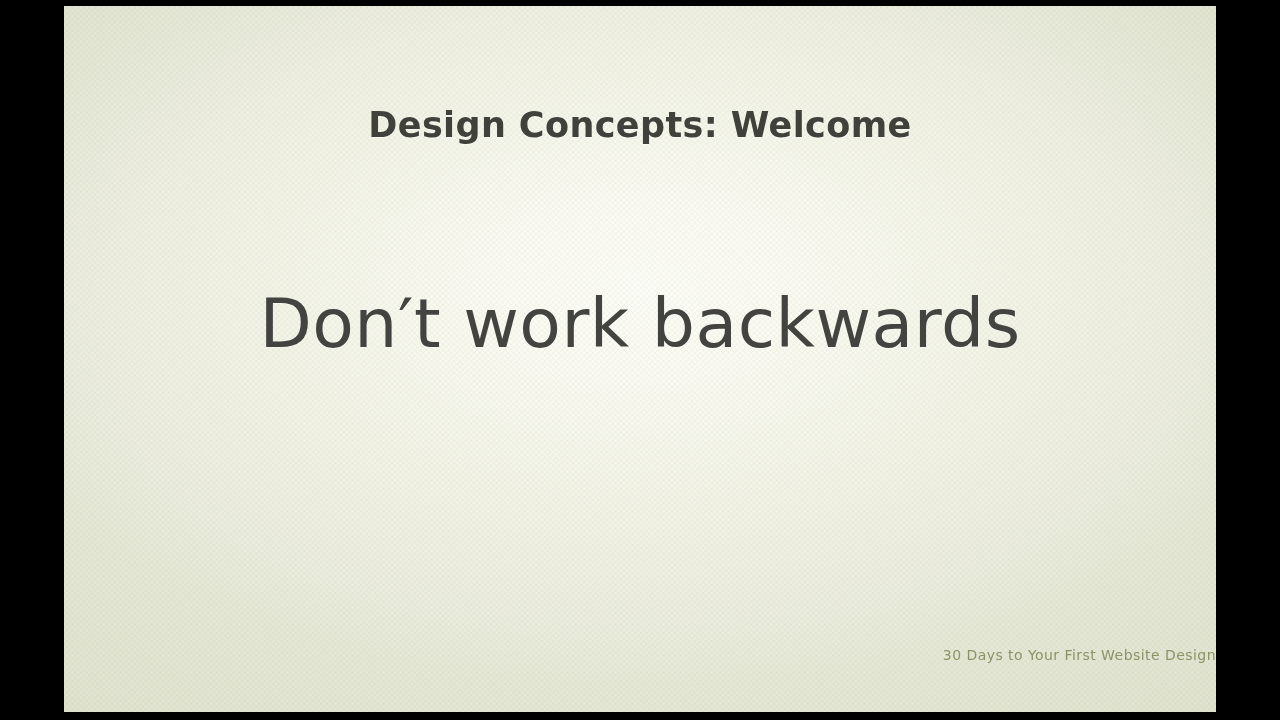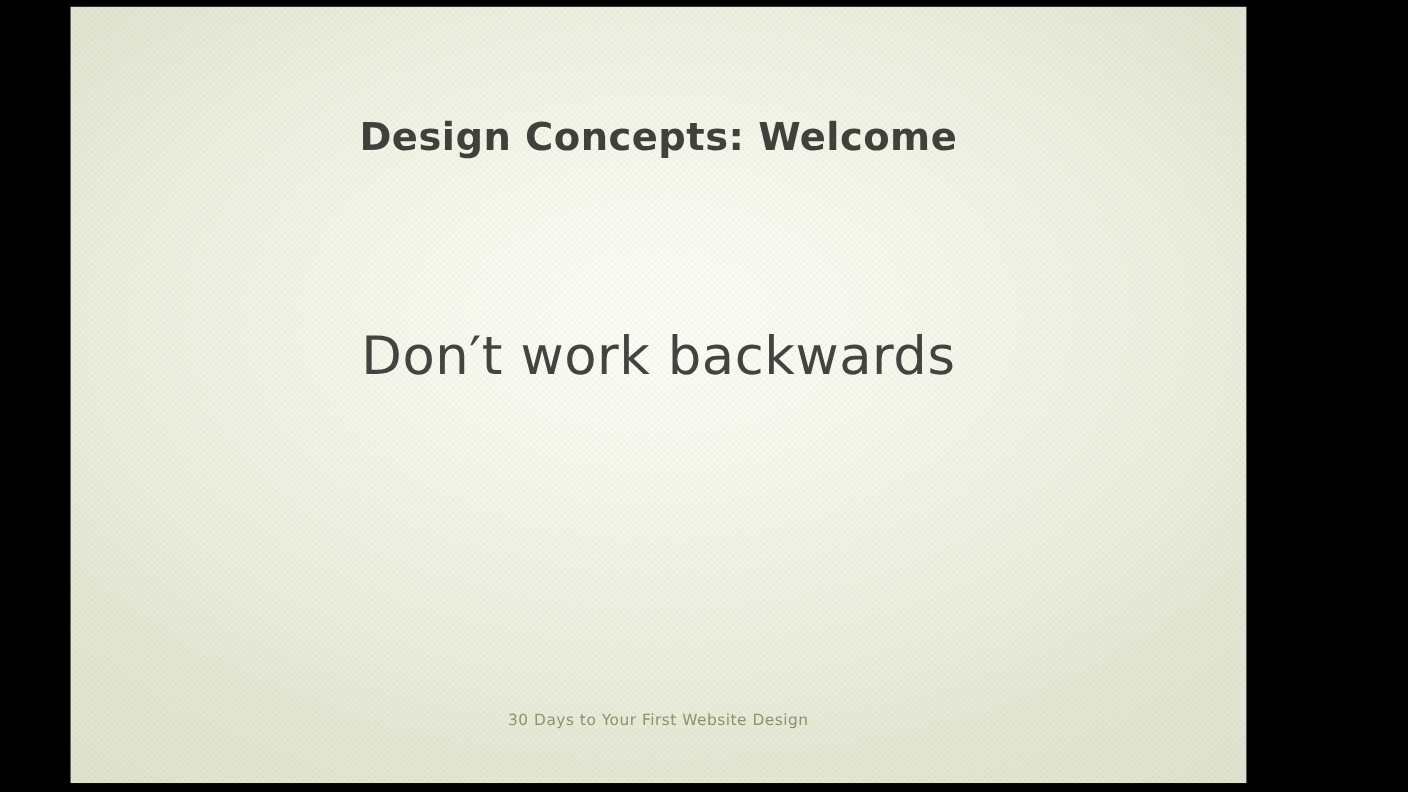--- a/index.html
+++ b/index.html
@@ -17,21 +17,21 @@
     height: 720px;
     background: #000000;
     font-family: "DejaVu Sans", sans-serif;
   }
 
   
   #slide {
     position: absolute;
     left: 64px;
     top: 6px;
-    width: 1069px;
+    width: 1152px;
     height: 706px;
     background-color: #ebeede;
     overflow: hidden;
   }
 
   
   #slide-glow {
     position: absolute;
     inset: 0;
     background:
@@ -97,40 +97,40 @@
   }
 
   
   #headline {
     position: absolute;
     left: 40px;
     right: 40px;
     top: 277px;
     text-align: center;
     font-family: "DejaVu Sans", sans-serif;
-    font-size: 48px;
+    font-size: 68px;
     font-weight: 400;
     color: #434340;
     line-height: 82px;
     letter-spacing: 0.5px;
     text-shadow: 0 1px 1px rgba(255,255,255,0.45);
   }
 
   #headline .hl-line {
     display: block;
     white-space: nowrap;
   }
 
   
   #slide-footer {
     position: absolute;
     left: 0;
     right: 0;
     top: 641px;
-    text-align: center;
+    text-align: right;
     font-family: "DejaVu Sans", sans-serif;
     font-size: 14px;
     font-weight: 400;
     letter-spacing: 0.45px;
     color: #8d9268;
     white-space: nowrap;
   }
 
   
   .bar {

